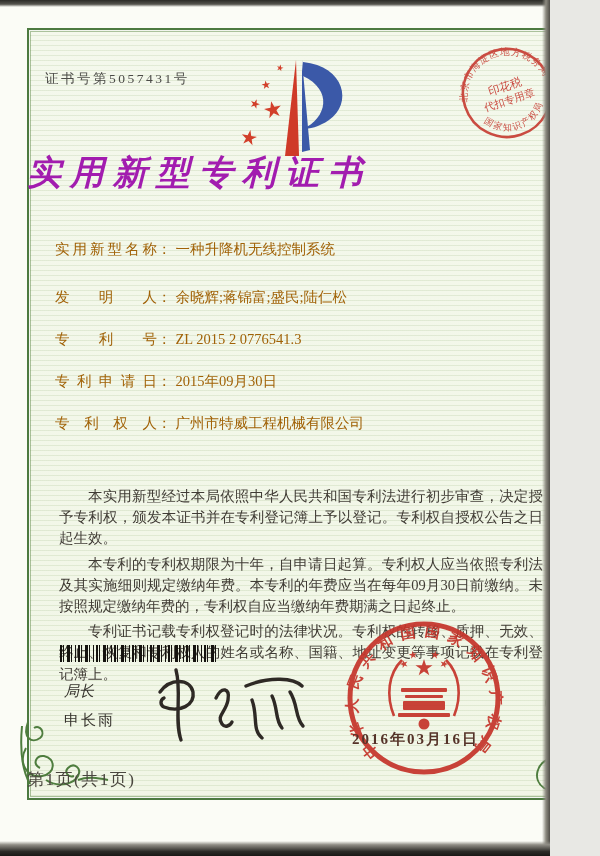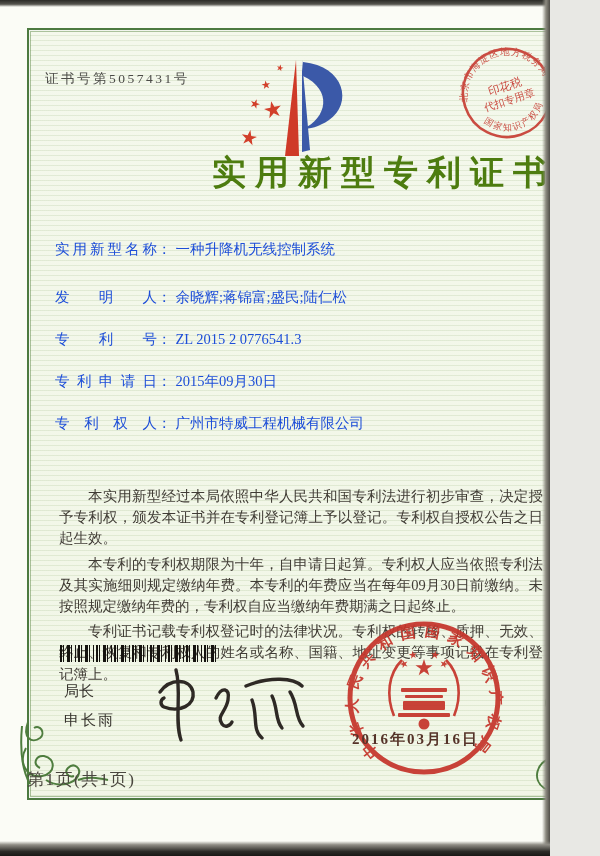--- a/index.html
+++ b/index.html
@@ -13,37 +13,37 @@
   .edge-bottom{position:absolute;left:0;bottom:0;width:600px;height:15px;
                background:linear-gradient(180deg,rgba(160,158,150,0) 0,#8f8d85 25%,#2c2b27 70%,#191815 100%);}
   
   .frame{position:absolute;left:27px;top:28px;width:529px;height:768px;
          border:2px solid #4c7a40;
          box-shadow:inset 0 0 0 1px rgba(255,255,255,.85), inset 0 0 0 2px rgba(96,138,74,.5);
          background:
            repeating-linear-gradient(180deg, rgba(128,164,96,.16) 0 1px, rgba(128,164,96,0) 1px 5px),
            linear-gradient(180deg,#f4f8ec 0,#f1f6e6 100%);}
   .cert-number{position:absolute;left:45px;top:70px;font-size:13.5px;letter-spacing:2.5px;color:#4b4b47;}
-  .title{position:absolute;left:27px;top:150px;width:529px;text-align:right;
-         font-size:34px;font-weight:bold;letter-spacing:9px;color:#4d7c0f;}
-  .field-row{position:absolute;left:55px;width:470px;font-size:14.5px;color:#1d4ed8;white-space:nowrap;}
+  .title{position:absolute;left:27px;top:150px;width:529px;text-align:left;
+         font-size:34px;font-weight:bold;letter-spacing:9px;color:#a21caf;font-style:italic;}
+  .field-row{position:absolute;left:55px;width:470px;font-size:14.5px;color:#a16207;white-space:nowrap;}
   .f-label{display:inline-block;width:102px;text-align:justify;text-align-last:justify;vertical-align:top;}
   .f-colon{display:inline-block;margin-right:4px;}
   .paras{position:absolute;left:55px;top:482px;width:492px;font-size:14.5px;line-height:21.2px;
          color:#403c35;text-align:justify;}
   .paras p{margin:4px;text-indent:2em;}
   .barcode{position:absolute;left:60px;top:645px;width:156px;height:17px;
     background:repeating-linear-gradient(90deg,
       #15130f 0 2px, rgba(0,0,0,0) 2px 3px,
       #15130f 3px 4px, rgba(0,0,0,0) 4px 7px,
       #15130f 7px 10px, rgba(0,0,0,0) 10px 11px,
       #15130f 11px 12px, rgba(0,0,0,0) 12px 15px,
       #15130f 15px 16px, rgba(0,0,0,0) 16px 18px);}
   .commissioner-label{position:absolute;left:64px;top:682px;font-size:15px;color:#35322c;
-                      font-family:"Liberation Sans","DejaVu Sans",sans-serif;}
+                      font-family:"Liberation Sans","DejaVu Sans",sans-serif;font-style:italic;}
   .commissioner-name{position:absolute;left:64px;top:711px;font-size:15px;color:#35322c;
                      font-family:Liberation Mono, monospace;letter-spacing:2px;}
   .signature{position:absolute;left:148px;top:658px;}
   .office-seal{position:absolute;left:338px;top:612px;opacity:.93;}
   .seal-date{position:absolute;left:352px;top:730px;width:160px;font-size:15px;font-weight:bold;
              color:#553329;letter-spacing:2px;}
   .tax-stamp{position:absolute;left:452px;top:38px;opacity:.88;}
   .footer{position:absolute;left:27px;top:768px;width:529px;text-align:left;
           font-size:17px;letter-spacing:1.5px;color:#4a473f;}
   .flourish-bl{position:absolute;left:16px;top:718px;}

